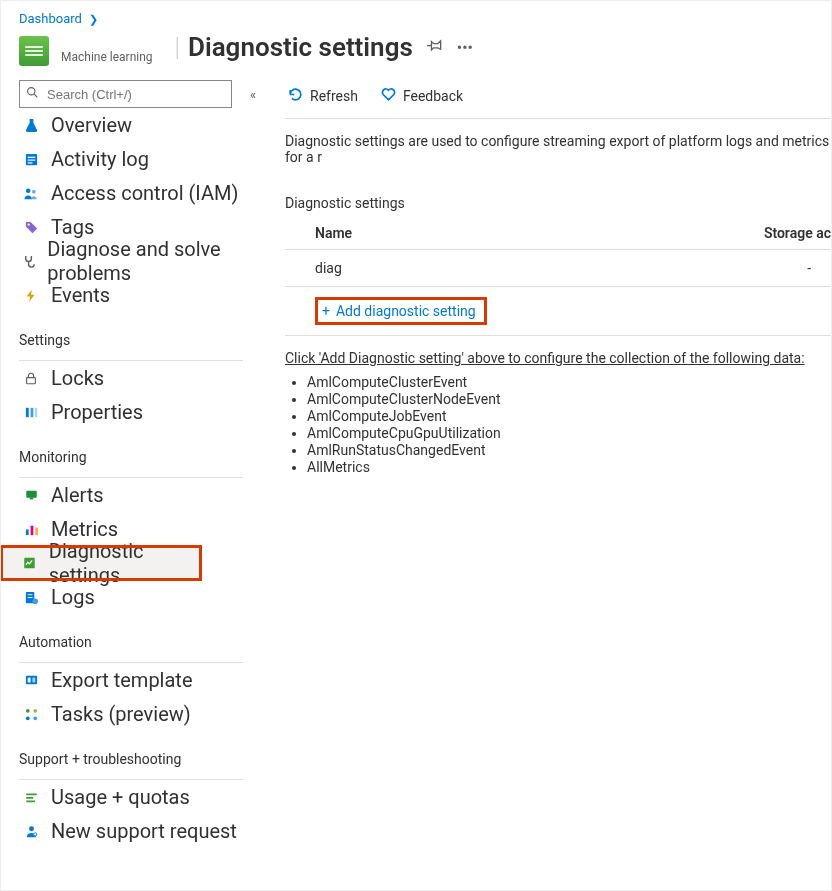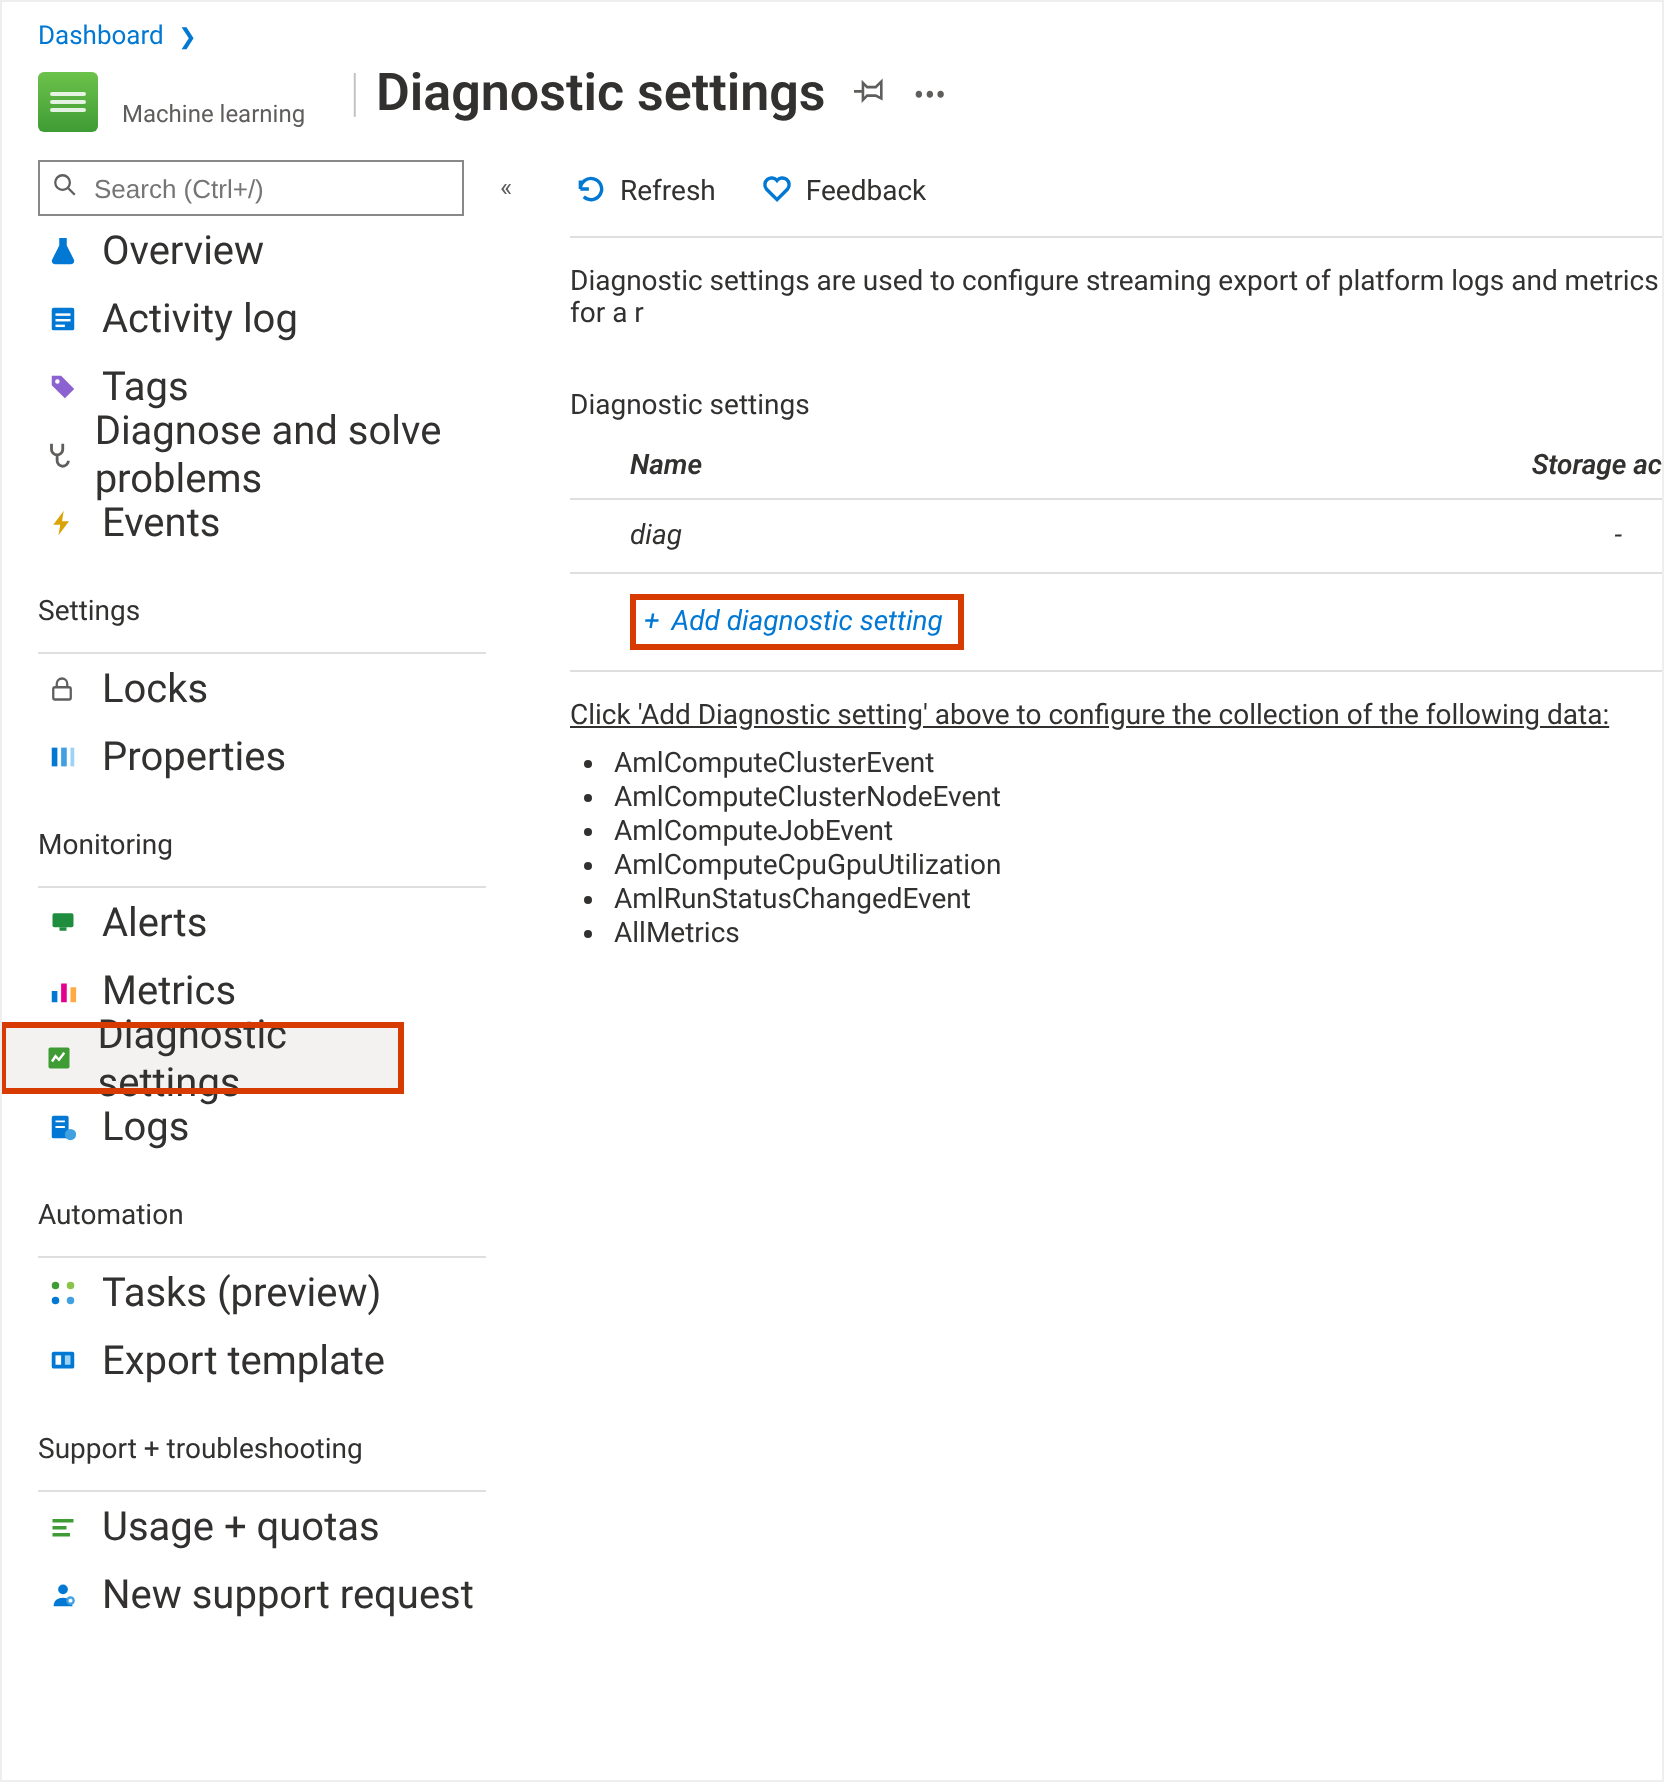--- a/index.html
+++ b/index.html
@@ -71,21 +71,21 @@
   .nav-item .lbl { margin-left:10px; font-size:20px; color:var(--text);}
   .nav-item.hl { outline:3px solid var(--hl); outline-offset:-2px; margin-left:-18px; padding-left:20px; width:200px;}
   
   .content { flex:1; padding:6px 0 0 24px; position:relative; overflow:hidden;}
   .toolbar { display:flex; align-items:center; height:32px; gap:22px; margin-bottom:6px; padding-left:2px;}
   .tool { display:flex; align-items:center; gap:6px; cursor:pointer; color:var(--text);}
   .tool .ico { color:var(--link); font-size:16px;}
   .hr-full { border:none; border-top:1px solid var(--border); margin:0 0 14px 0;}
   .desc { font-size:14px; margin-bottom:30px;}
   .subhead { font-size:14px; margin-bottom:6px;}
-  table.ds { width:100%; border-collapse:collapse; font-size:14px;font-style:italic;}
+  table.ds { width:100%; border-collapse:collapse; font-size:14px;}
   table.ds th { text-align:left; font-weight:600; padding:8px 4px; border-bottom:1px solid var(--border);}
   table.ds td { padding:10px 4px; border-bottom:1px solid var(--border);}
   table.ds th:first-child, table.ds td:first-child { padding-left:30px;}
   .add-row td { padding:6px 4px 6px 30px; border-bottom:1px solid var(--border);}
   .add-link {
     display:inline-flex; align-items:center; color:var(--link);
     border:3px solid var(--hl); padding:3px 8px 3px 4px; cursor:pointer;
   }
   .add-link .plus { margin-right:6px; font-size:14px;}
   .note { margin-top:14px;text-decoration:underline;}
@@ -147,20 +147,31 @@
         <svg width="15" height="15" viewBox="0 0 16 16">
             <rect x="2" y="2" width="12" height="12" rx="1" fill="#0078d4"></rect>
             <rect x="4" y="5" width="8" height="1.3" fill="#fff"></rect>
             <rect x="4" y="8" width="8" height="1.3" fill="#fff"></rect>
             <rect x="4" y="11" width="5" height="1.3" fill="#fff"></rect>
           </svg>
       </span>
       <span class="lbl">Activity log</span>
     </div>
     <div class="nav-item">
+      <span class="ico c-blue">
+        <svg width="16" height="15" viewBox="0 0 16 16">
+            <circle cx="5" cy="5" r="2.4" fill="#0078d4"></circle>
+            <circle cx="11" cy="6" r="2" fill="#69afe5"></circle>
+            <path fill="#0078d4" d="M1 14c0-2.5 2-4 4-4s4 1.5 4 4"></path>
+            <path fill="#69afe5" d="M8 14c0-2 1.5-3.2 3-3.2s3 1.2 3 3.2"></path>
+          </svg>
+      </span>
+      <span class="lbl">Access control (IAM)</span>
+    </div>
+    <div class="nav-item">
       <span class="ico c-purple">
         <svg width="15" height="15" viewBox="0 0 16 16">
             <path fill="#8c62d1" d="M2 2h5l7 7-5 5-7-7V2z"></path>
             <circle cx="5" cy="5" r="1.2" fill="#fff"></circle>
           </svg>
       </span>
       <span class="lbl">Tags</span>
     </div>
     <div class="nav-item">
       <span class="ico c-gray">
@@ -238,39 +249,39 @@
             <circle cx="12" cy="12" r="3" fill="#40a0e0"></circle>
             <path stroke="#fff" d="M4 5h5M4 8h5"></path>
           </svg>
       </span>
       <span class="lbl">Logs</span>
     </div>
 
     <div class="section-title">Automation</div>
     <hr class="sep">
     <div class="nav-item">
+      <span class="ico c-blue">
+        <svg width="15" height="15" viewBox="0 0 16 16">
+            <rect x="2" y="3" width="12" height="9" rx="1" fill="#0078d4"></rect>
+            <rect x="4" y="5" width="3" height="5" fill="#fff"></rect>
+            <rect x="9" y="5" width="3" height="5" fill="#9cd2f3"></rect>
+          </svg>
+      </span>
+      <span class="lbl">Export template</span>
+    </div>
+    <div class="nav-item">
       <span class="ico c-green">
         <svg width="15" height="15" viewBox="0 0 16 16">
             <circle cx="4" cy="4" r="2" fill="#3f9c35"></circle>
             <circle cx="12" cy="4" r="2" fill="#8bc34a"></circle>
             <circle cx="4" cy="12" r="2" fill="#0078d4"></circle>
             <circle cx="12" cy="12" r="2" fill="#40a0e0"></circle>
           </svg>
       </span>
       <span class="lbl">Tasks (preview)</span>
-    </div>
-    <div class="nav-item">
-      <span class="ico c-blue">
-        <svg width="15" height="15" viewBox="0 0 16 16">
-            <rect x="2" y="3" width="12" height="9" rx="1" fill="#0078d4"></rect>
-            <rect x="4" y="5" width="3" height="5" fill="#fff"></rect>
-            <rect x="9" y="5" width="3" height="5" fill="#9cd2f3"></rect>
-          </svg>
-      </span>
-      <span class="lbl">Export template</span>
     </div>
 
     <div class="section-title">Support + troubleshooting</div>
     <hr class="sep">
     <div class="nav-item">
       <span class="ico c-green">
         <svg width="15" height="14" viewBox="0 0 16 16">
             <rect x="2" y="4" width="12" height="2" fill="#3f9c35"></rect>
             <rect x="2" y="8" width="8" height="2" fill="#3f9c35"></rect>
             <rect x="2" y="12" width="10" height="2" fill="#3f9c35"></rect>

